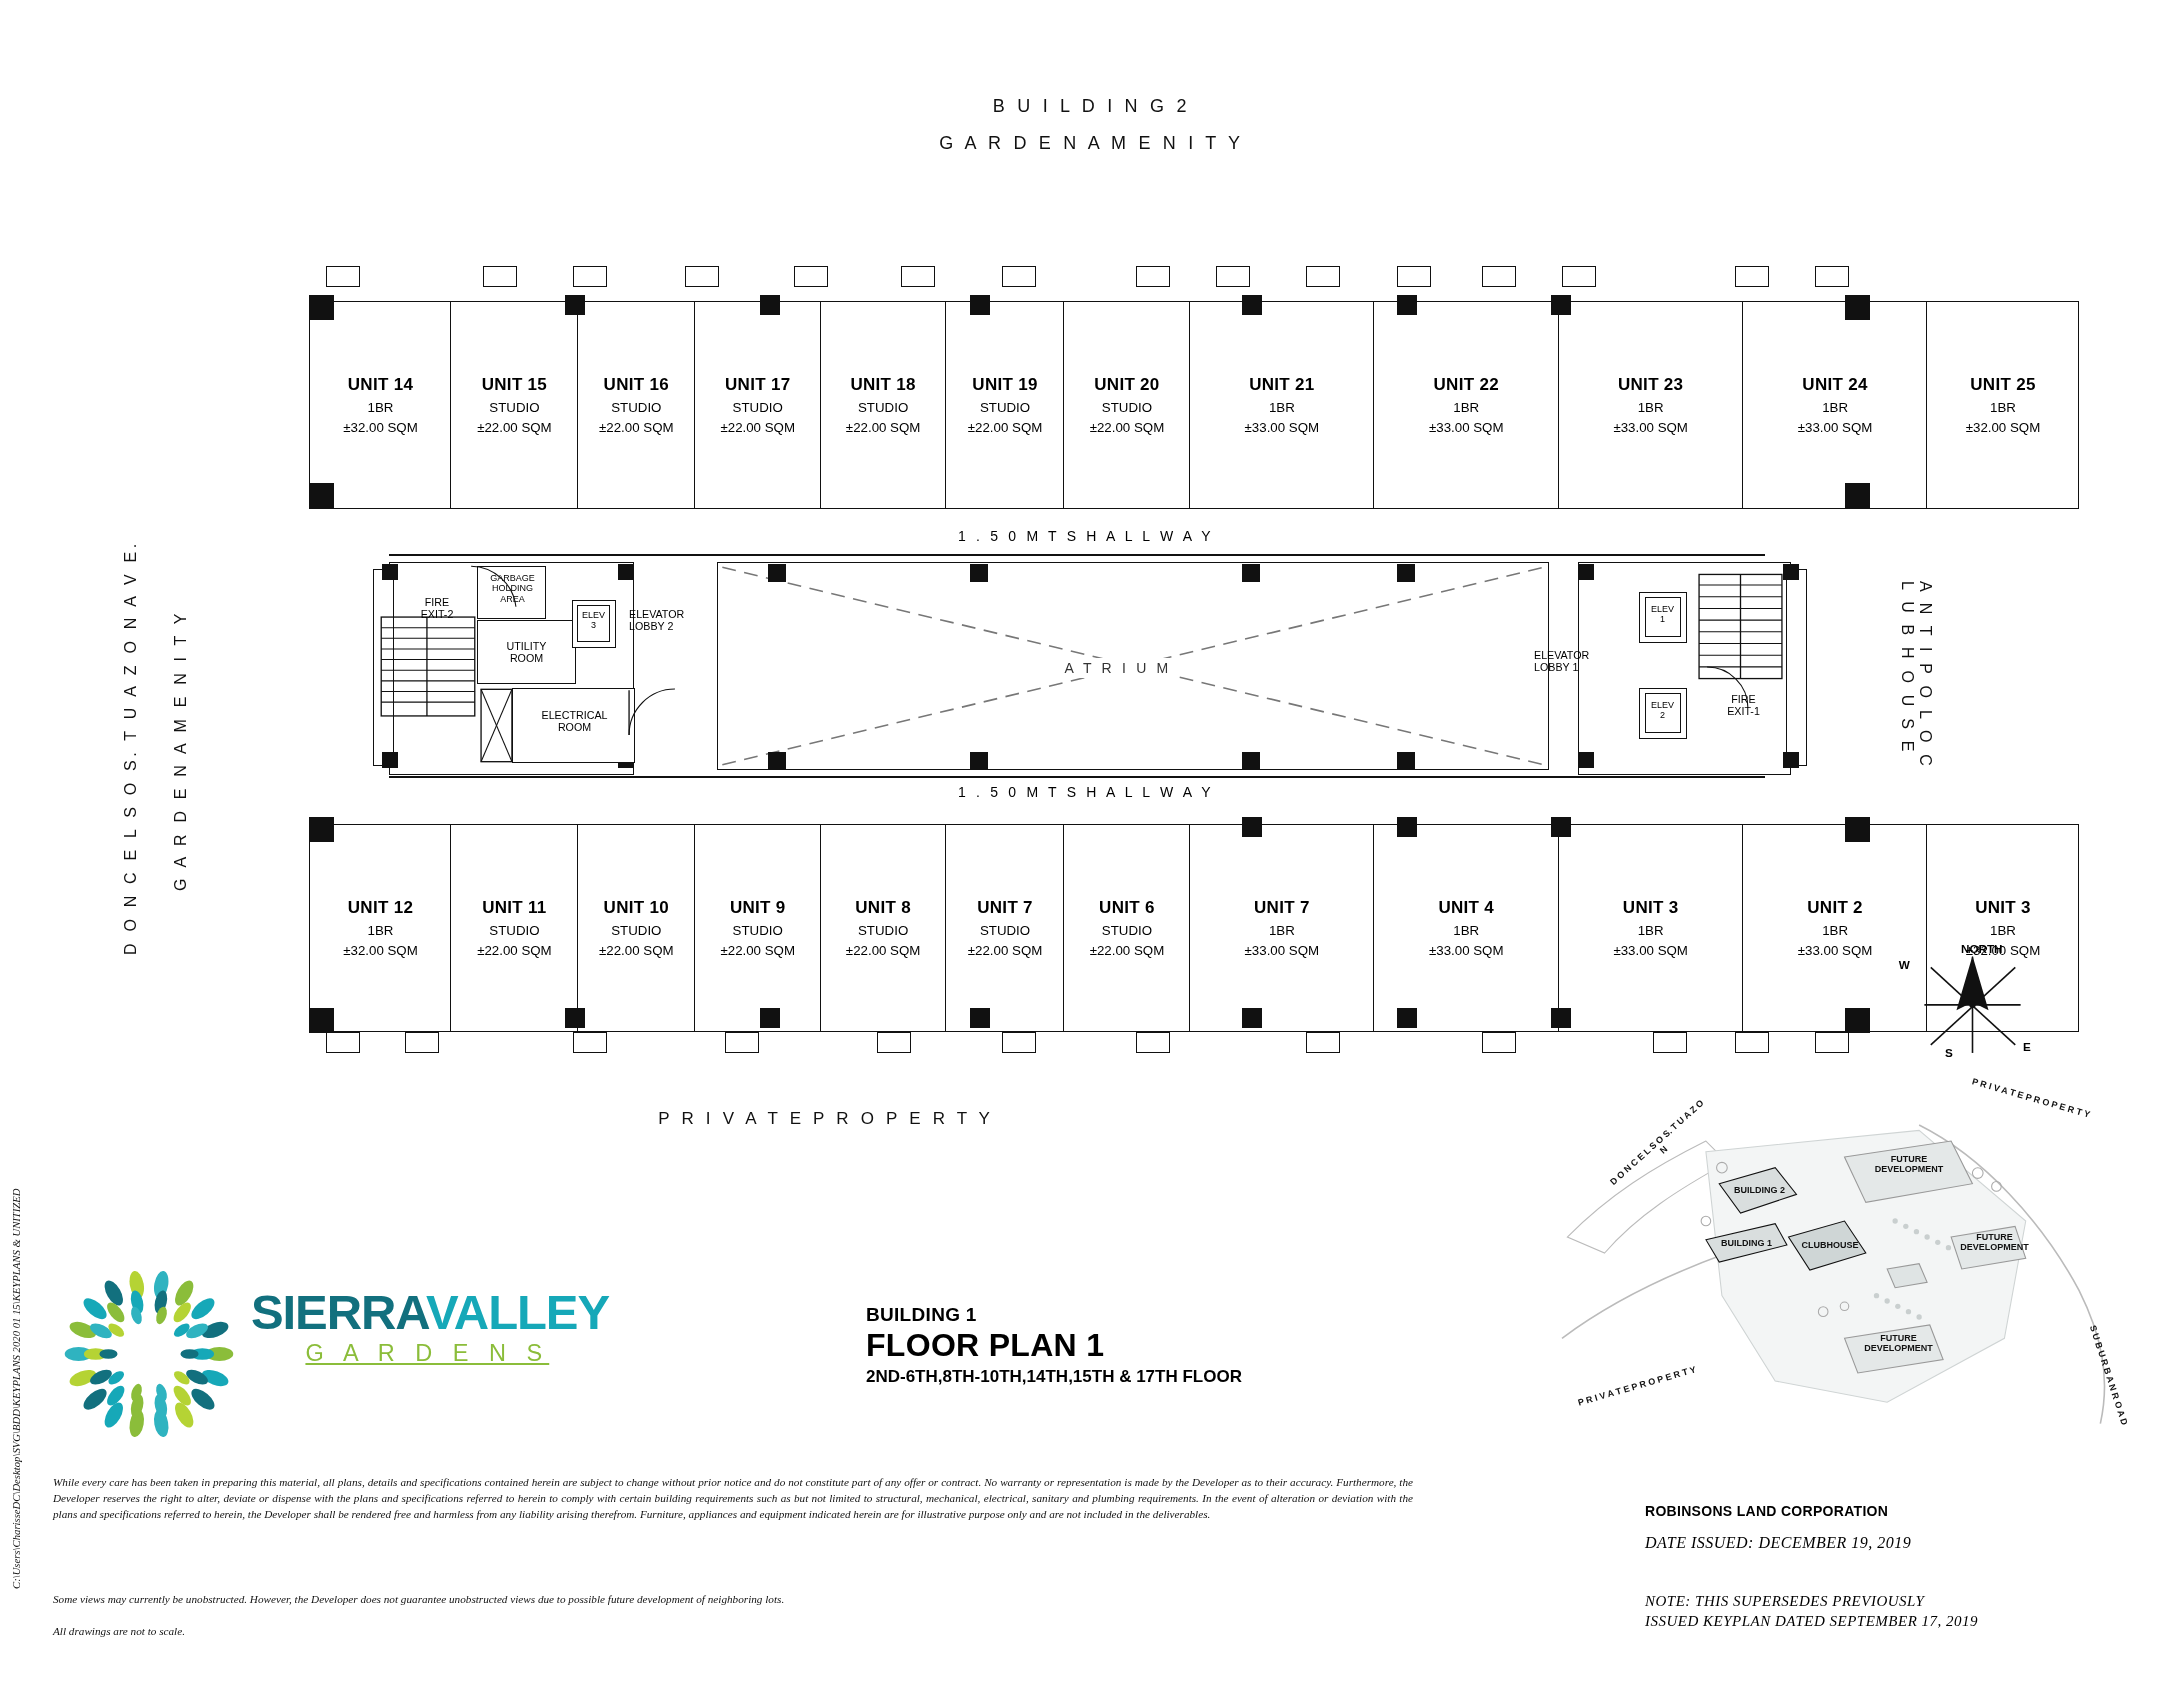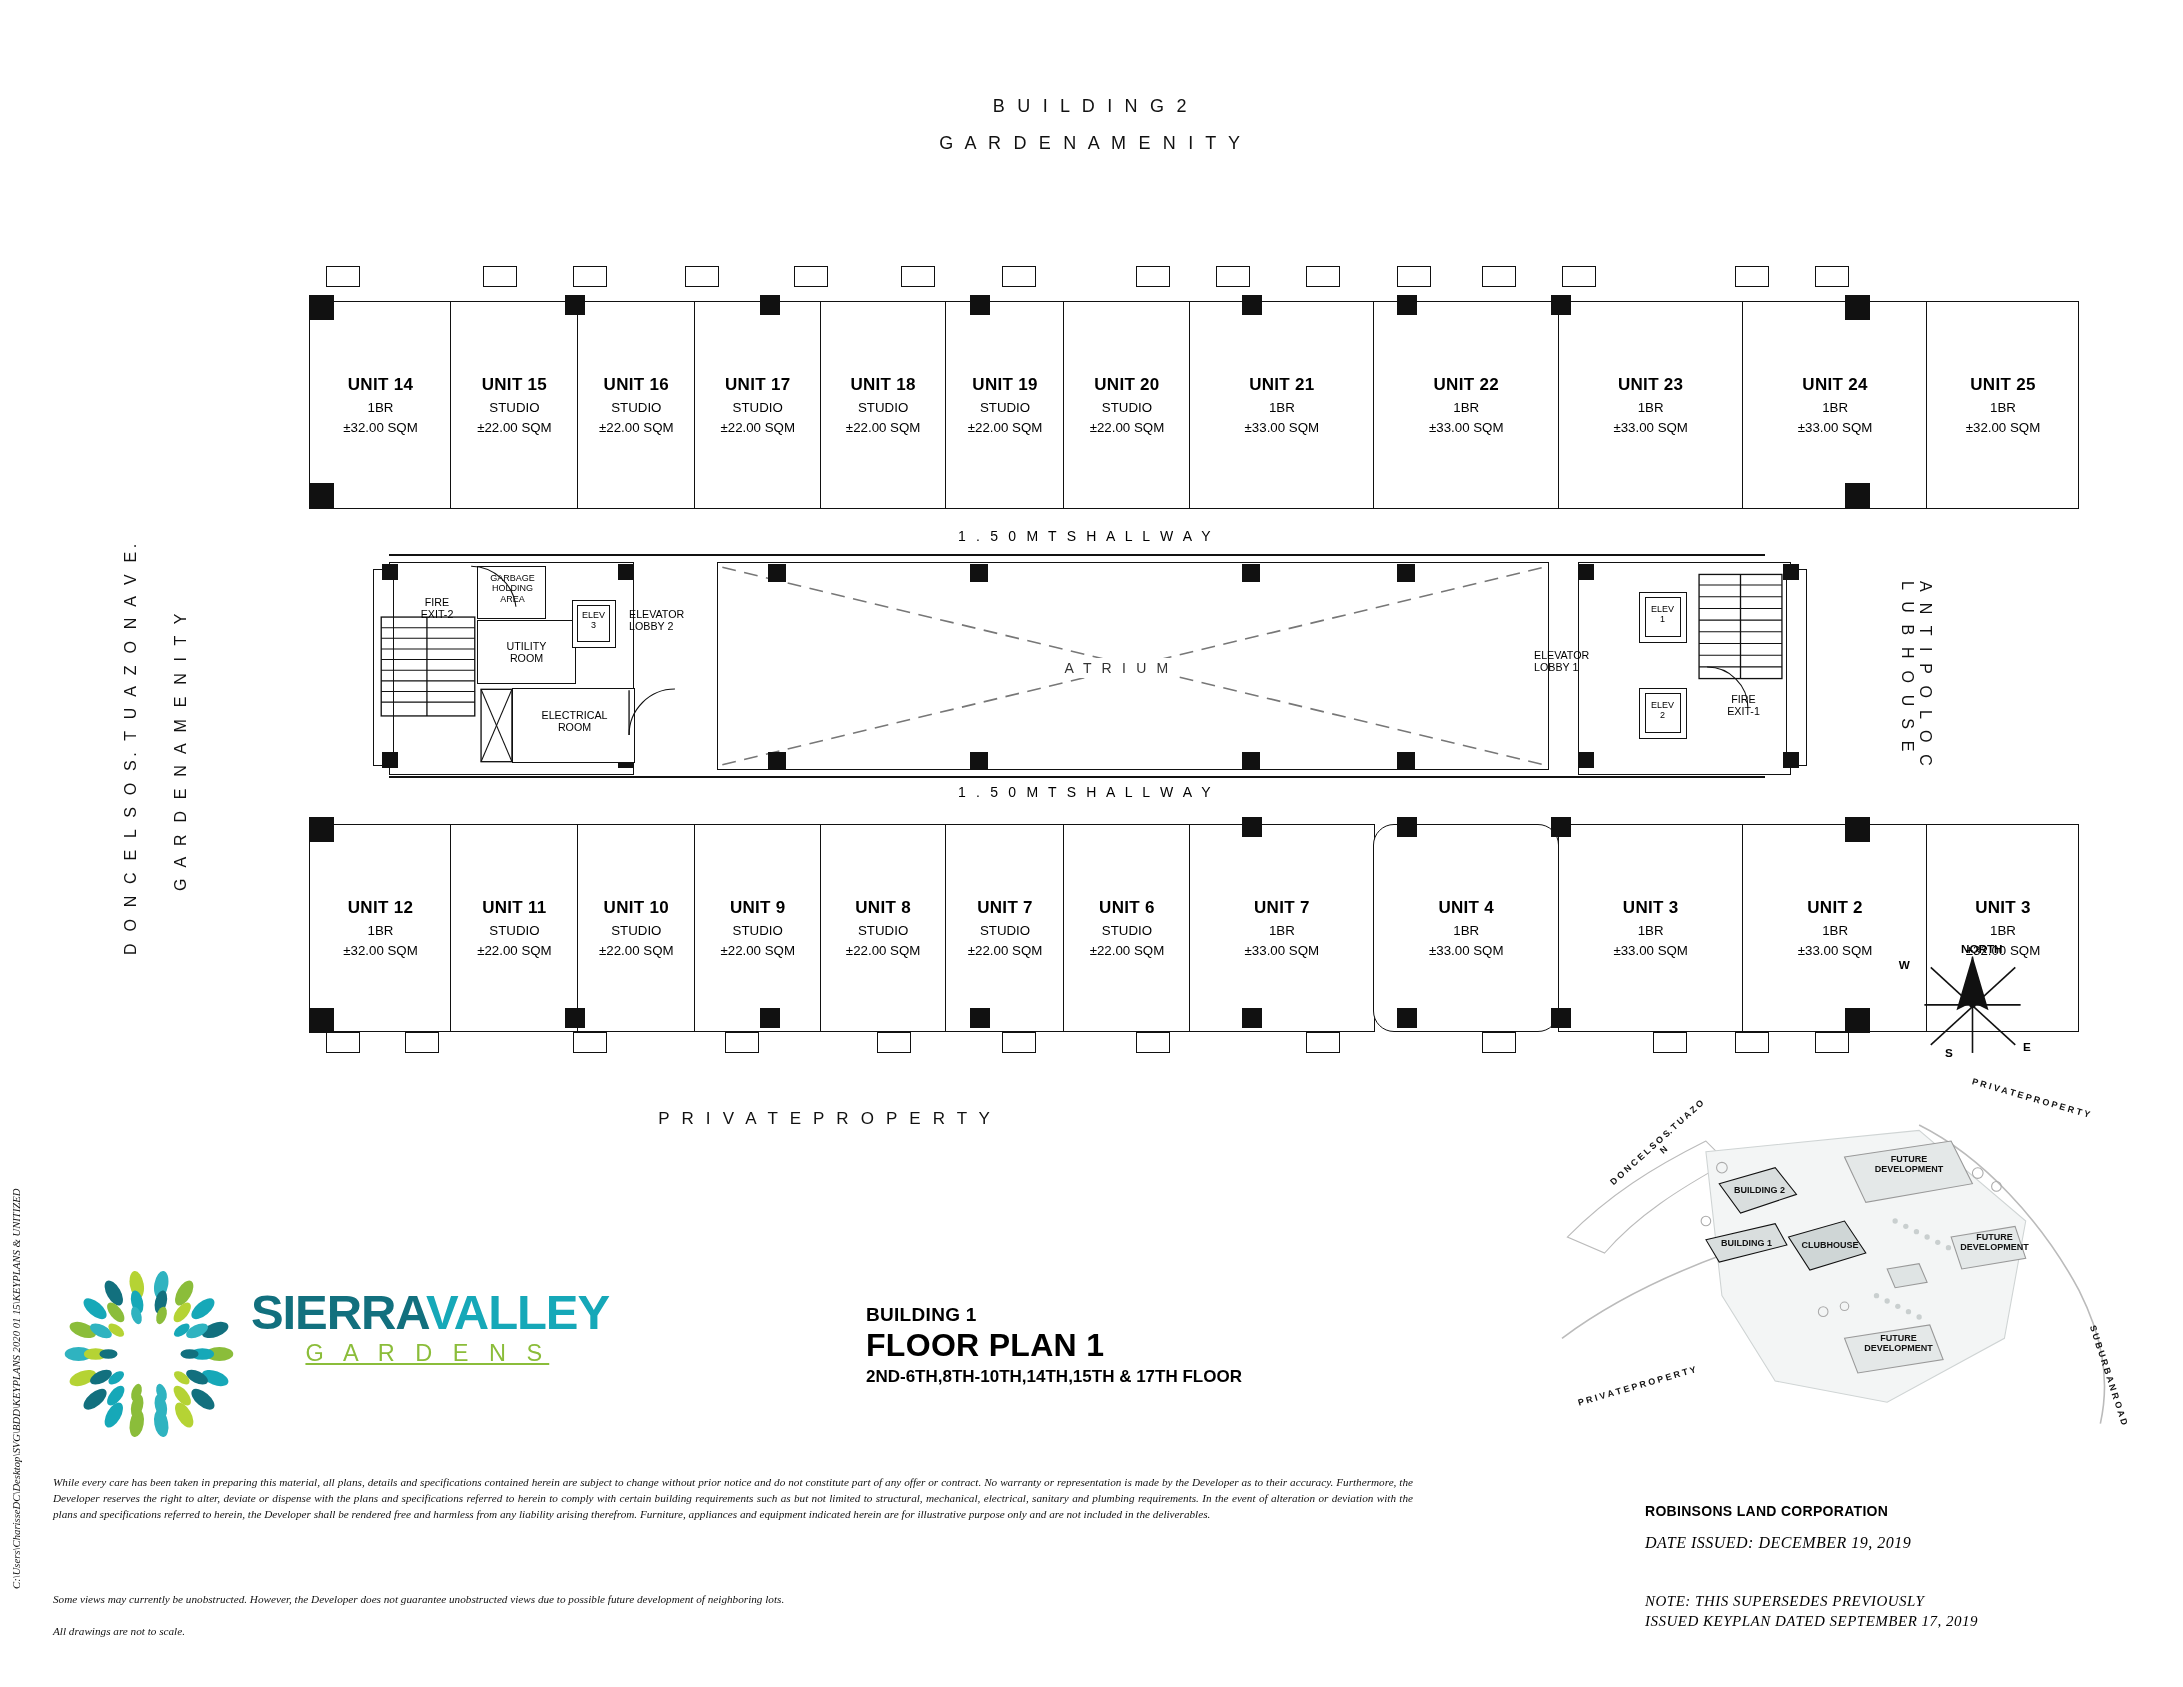--- a/index.html
+++ b/index.html
@@ -183,21 +183,21 @@
     <div class="unit" style="width: 127px; height: 208px;">
       <div class="name">UNIT 6</div>
       <div class="type">STUDIO</div>
       <div class="area">±22.00 SQM</div>
     </div>
     <div class="unit" style="width: 186px; height: 208px;">
       <div class="name">UNIT 7</div>
       <div class="type">1BR</div>
       <div class="area">±33.00 SQM</div>
     </div>
-    <div class="unit" style="width: 186px; height: 208px; border-radius: 21px;">
+    <div class="unit" style="width: 186px; height: 208px;">
       <div class="name">UNIT 4</div>
       <div class="type">1BR</div>
       <div class="area">±33.00 SQM</div>
     </div>
     <div class="unit" style="width: 186px; height: 208px;">
       <div class="name">UNIT 3</div>
       <div class="type">1BR</div>
       <div class="area">±33.00 SQM</div>
     </div>
     <div class="unit" style="width: 186px; height: 208px;">

